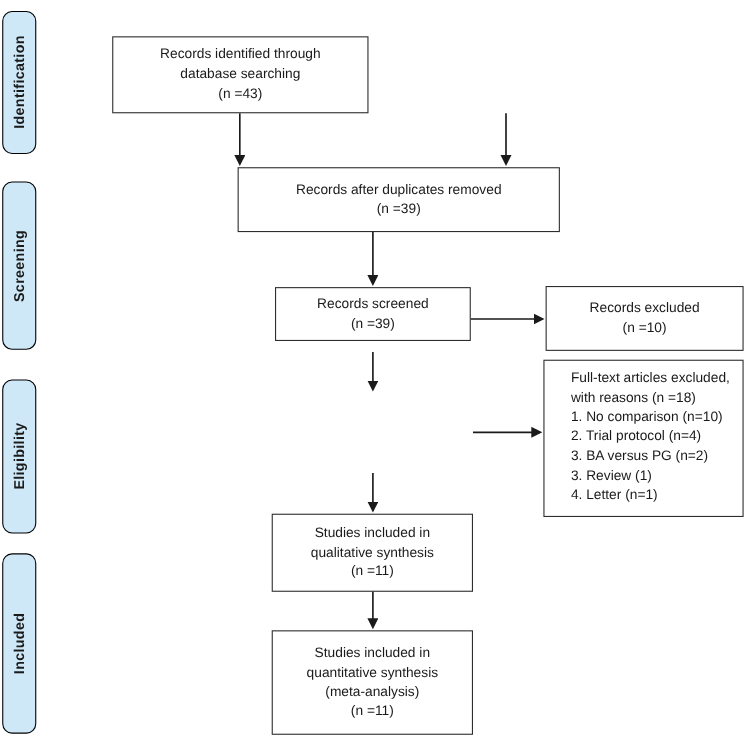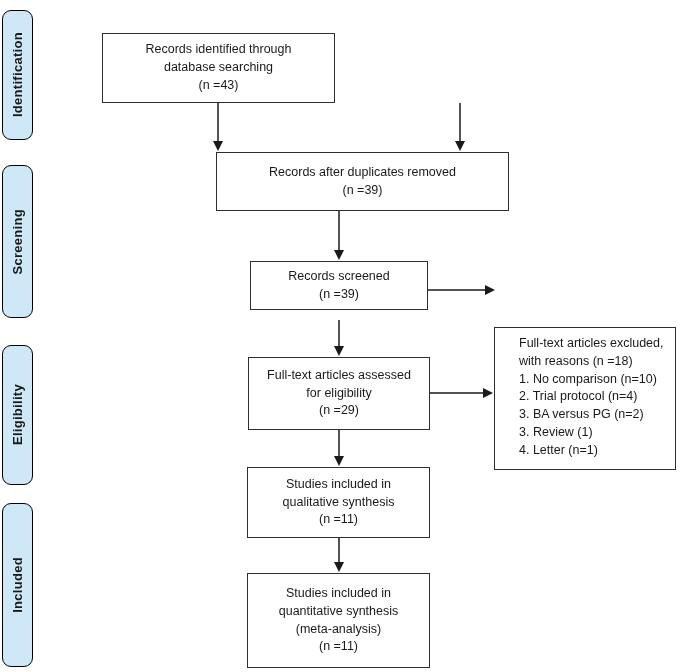--- a/index.html
+++ b/index.html
@@ -94,24 +94,23 @@
 database searching
 (n =43)</div>
 
 
   <div class="fbox" style="left:192px;top:152px;width:293px;height:59px;margin-left:24px;">Records after duplicates removed
 (n =39)</div>
 
   <div class="fbox" style="left:250px;top:261px;width:178px;height:49px;">Records screened
 (n =39)</div>
 
+  <div class="fbox" style="left:496px;top:260px;width:180px;height:59px;">Records excluded
+(n =10)</div>
 
-  <div class="fbox" style="left:248px;top:357px;width:182px;height:73px;">Full-text articles assessed
-for eligibility
-(n =29)</div>
 
   <div class="fbox left" style="left:494px;top:327px;width:182px;height:143px;padding-left:24px;">Full-text articles excluded,
 with reasons (n =18)
 1. No comparison (n=10)
 2. Trial protocol (n=4)
 3. BA versus PG (n=2)
 3. Review (1)
 4. Letter (n=1)</div>
 
   <div class="fbox" style="left:247px;top:467px;width:183px;height:71px;">Studies included in

